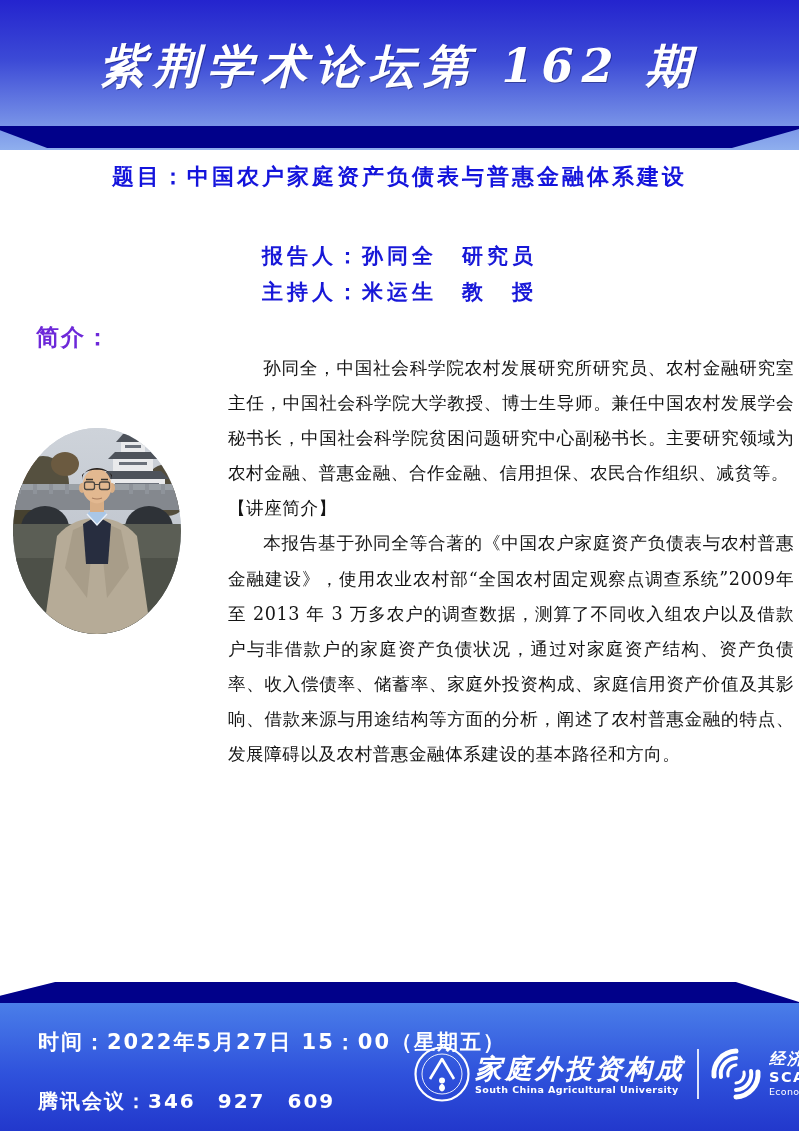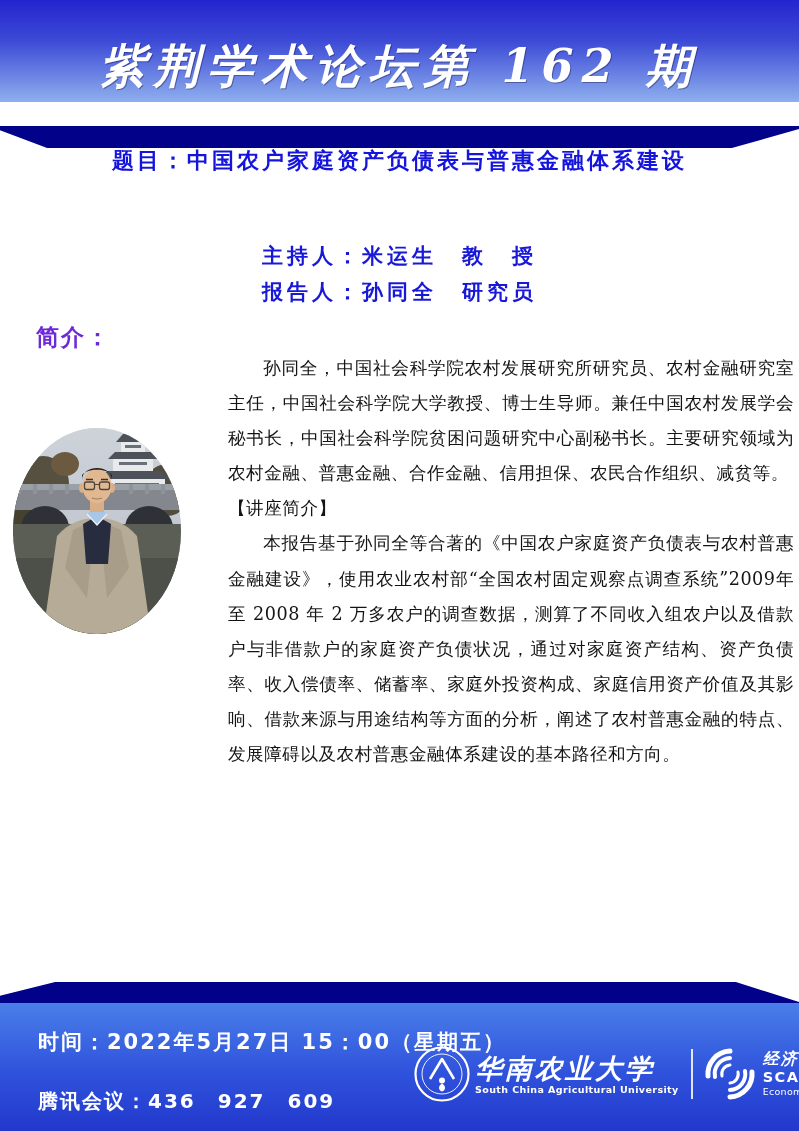--- a/index.html
+++ b/index.html
@@ -5,21 +5,21 @@
   * { margin:0; padding:0; box-sizing:border-box; }
   html,body { background:#ffffff; }
   .page {
     position:relative; width:799px; height:1131px; margin:0 auto;
     background:#ffffff; overflow:hidden;
     font-family:"DejaVu Sans","Liberation Sans",sans-serif;
   }
 
   
   .banner {
-    position:absolute; left:0; top:0; width:799px; height:102px;
+    position:absolute; left:0; top:0; width:799px; height:150px;
     background:linear-gradient(180deg,#2424ce 0%,#3c4ad6 40%,#8fafee 100%);
     padding-left:20px;
   }
   .banner-title {
     position:absolute; left:0; top:36px; width:100%;
     text-align:center; color:#ffffff; font-weight:bold;
     font-family:"DejaVu Serif","Liberation Serif",serif;
     font-size:46px; letter-spacing:8px; font-style:italic;
     text-shadow:1px 1px 0 rgba(0,0,40,.35);
   }
@@ -29,21 +29,21 @@
     clip-path:polygon(0 0,100% 0,100% 14%,91.6% 100%,5.9% 100%,0 19%);
   }
   .ribbon-bottom {
     position:absolute; left:0; top:982px; width:799px; height:21px;
     background:#01018a;
     clip-path:polygon(0 100%,0 66%,6.9% 0,92.1% 0,100% 95%,100% 100%);
   }
 
   
   .topic {
-    position:absolute; left:0; top:146px; width:100%;
+    position:absolute; left:0; top:162px; width:100%;
     text-align:center; color:#1414dc; font-weight:bold;
     font-size:22px; letter-spacing:3px;
   }
   .speakers {
     position:absolute; left:0; top:238px; width:100%;
     text-align:center; color:#1818d8; font-weight:bold;
     font-size:21px; letter-spacing:4px; line-height:36px;
   }
   .intro-label {
     position:absolute; left:36px; top:322px;
@@ -110,22 +110,22 @@
 <div class="page">
 
   <div class="banner">
     <div class="banner-title">紫荆学术论坛第 162 期</div>
   </div>
   <div class="ribbon-top"></div>
 
   <div class="topic">题目：中国农户家庭资产负债表与普惠金融体系建设</div>
 
   <div class="speakers">
+    <div>报告人：孙同全　研究员</div>
     <div>主持人：米运生　教　授</div>
-    <div>报告人：孙同全　研究员</div>
   </div>
 
   <div class="intro-label">简介：</div>
 
   <div class="photo">
     <svg viewBox="0 0 168 206">
       <defs>
         <linearGradient id="sky" x1="0" y1="0" x2="0" y2="1">
           <stop offset="0" stop-color="#ced3da"></stop>
             <stop offset="1" stop-color="#b7bdc6"></stop>
@@ -187,39 +187,39 @@
         <line x1="73" y1="51.5" x2="80" y2="51.5" stroke="#3a342e" stroke-width="1.4"></line>
         <line x1="88" y1="51.5" x2="95" y2="51.5" stroke="#3a342e" stroke-width="1.4"></line>
         <path d="M79,70 Q84,72 89,70" fill="none" stroke="#a87c5e" stroke-width="1.2"></path>
       </g>
     </svg>
   </div>
 
   <div class="bodycol">
     <p>孙同全，中国社会科学院农村发展研究所研究员、农村金融研究室主任，中国社会科学院大学教授、博士生导师。兼任中国农村发展学会秘书长，中国社会科学院贫困问题研究中心副秘书长。主要研究领域为农村金融、普惠金融、合作金融、信用担保、农民合作组织、减贫等。</p>
     <div class="lecture-heading">【讲座简介】</div>
-    <p>本报告基于孙同全等合著的《中国农户家庭资产负债表与农村普惠金融建设》，使用农业农村部“全国农村固定观察点调查系统”2009年至 2008 年 2 万多农户的调查数据，测算了不同收入组农户以及借款户与非借款户的家庭资产负债状况，通过对家庭资产结构、资产负债率、收入偿债率、储蓄率、家庭外投资构成、家庭信用资产价值及其影响、借款来源与用途结构等方面的分析，阐述了农村普惠金融的特点、发展障碍以及农村普惠金融体系建设的基本路径和方向。</p>
+    <p>本报告基于孙同全等合著的《中国农户家庭资产负债表与农村普惠金融建设》，使用农业农村部“全国农村固定观察点调查系统”2009年至 2013 年 3 万多农户的调查数据，测算了不同收入组农户以及借款户与非借款户的家庭资产负债状况，通过对家庭资产结构、资产负债率、收入偿债率、储蓄率、家庭外投资构成、家庭信用资产价值及其影响、借款来源与用途结构等方面的分析，阐述了农村普惠金融的特点、发展障碍以及农村普惠金融体系建设的基本路径和方向。</p>
   </div>
 
   <div class="ribbon-bottom"></div>
   <div class="footer">
     <div class="time-line">时间：2022年5月27日 15：00（星期五）</div>
-    <div class="meeting-line">腾讯会议：436　927　609</div>
+    <div class="meeting-line">腾讯会议：346　927　609</div>
 
     <div class="logos">
 
       <svg width="58" height="58" viewBox="0 0 58 58">
         <circle cx="29" cy="29" r="26.5" fill="none" stroke="#ffffff" stroke-width="2.2"></circle>
         <circle cx="29" cy="29" r="20" fill="none" stroke="#ffffff" stroke-width="1" opacity="0.9"></circle>
         <path d="M17,34 L29,14 L41,34" fill="none" stroke="#ffffff" stroke-width="2.6" stroke-linejoin="round"></path>
         <circle cx="29" cy="35.5" r="3" fill="#ffffff"></circle>
         <path d="M29,38.5 C25,40.5 25,45.5 29,46.5 C33,45.5 33,40.5 29,38.5 Z" fill="#ffffff"></path>
       </svg>
       <div class="univ-text">
-        <div class="univ-cn">华南农业大学</div>
+        <div class="univ-cn">家庭外投资构成</div>
         <div class="univ-en">South China Agricultural University</div>
       </div>
 
       <div class="logo-divider"></div>
 
       <svg width="56" height="56" viewBox="0 0 56 56">
         <g stroke="#ffffff" fill="none" stroke-linecap="round">
           <path d="M28,5 A23,23 0 0 0 6,30" stroke-width="5"></path>
           <path d="M28,12 A16,16 0 0 0 13,31" stroke-width="4"></path>
           <path d="M28,19 A9,9 0 0 0 20,30" stroke-width="3"></path>

